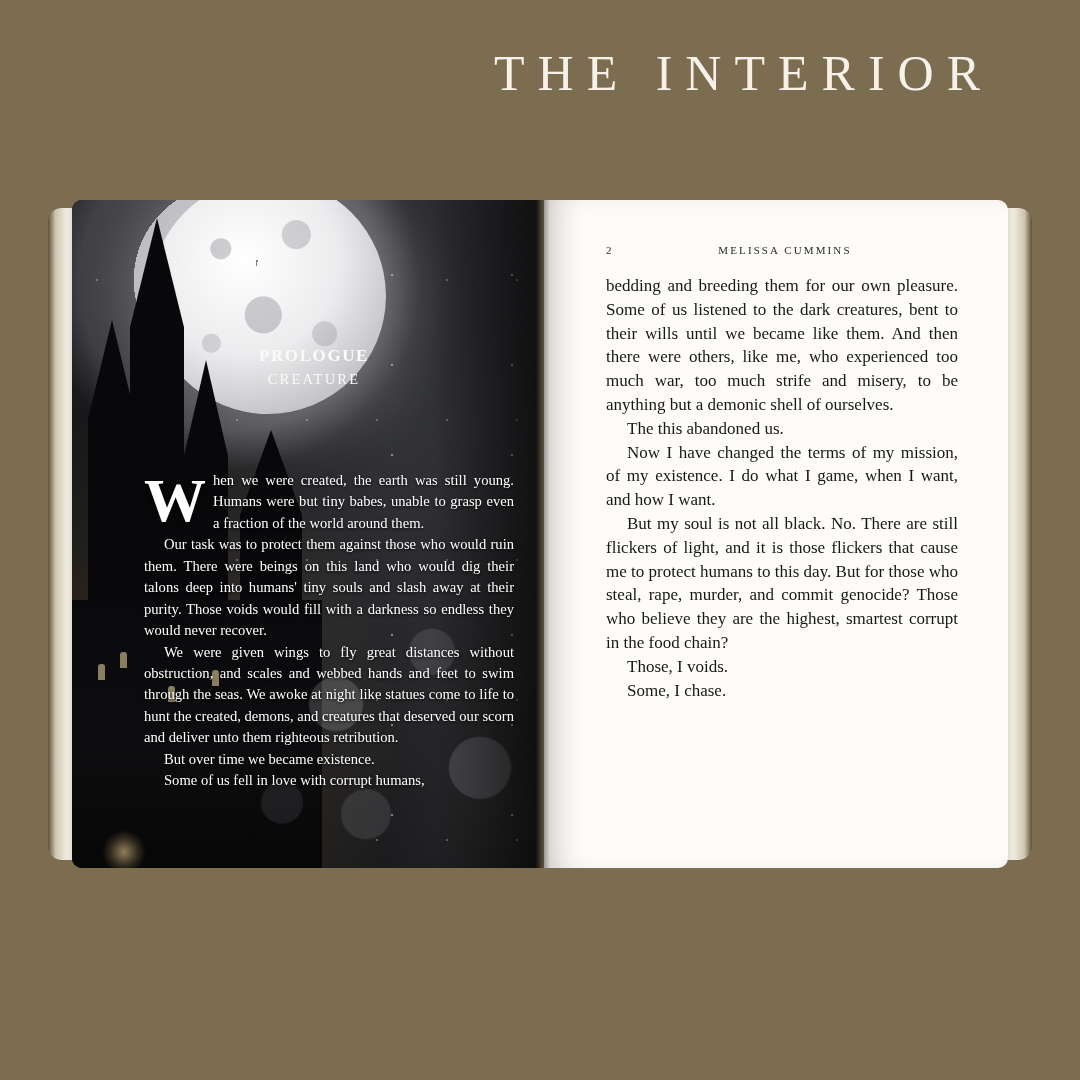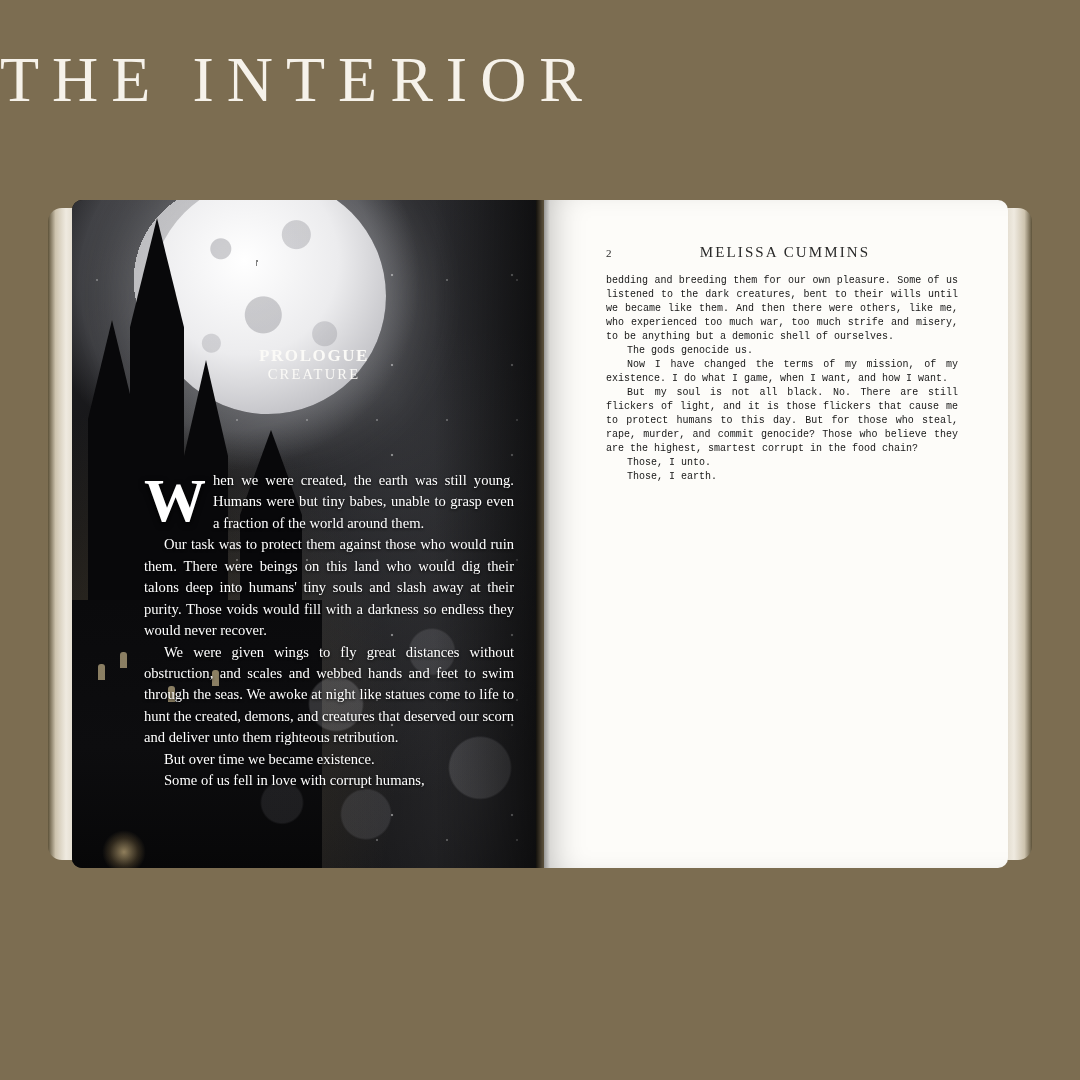--- a/index.html
+++ b/index.html
@@ -13,24 +13,24 @@
     font-family: "Liberation Serif", serif;
     overflow: hidden;
     position: relative;
   }
 
   .heading {
     position: absolute;
     top: 48px;
     left: 0;
     width: 993px;
-    text-align: left;
+    text-align: right;
     color: #f6f2ea;
     font-family: "Liberation Serif", serif;
-    font-size: 64px;
+    font-size: 50px;
     letter-spacing: 13px;
     font-weight: 400;
     line-height: 1;
   }
 
   
   .book {
     position: absolute;
     left: 48px;
     top: 200px;
@@ -188,20 +188,21 @@
     z-index: 4;
     padding-left: 20px;
   }
   .chapter-title {
     font-family: "Liberation Serif", serif;
     font-weight: bold;
     font-size: 17px;
     letter-spacing: 1.6px;
   }
   .chapter-sub {
+    margin-top: 5px;
     font-family: "Liberation Serif", serif;
     font-size: 14.5px;
     letter-spacing: 2.2px;
   }
 
   .left-body {
     position: absolute;
     left: 72px;
     right: 22px;
     top: 270px;
@@ -237,33 +238,33 @@
     color: #2a2a2a;
     font-family: "Liberation Serif", serif;
   }
   .folio {
     font-size: 11px;
     width: 40px;
   }
   .book-author {
     flex: 1;
     text-align: center;
-    font-size: 15px;
+    font-size: 11px;
     letter-spacing: 2.1px;
     padding-right: 34px;
   }
 
   .right-body {
     position: absolute;
     left: 62px;
     right: 50px;
     top: 74px;
     color: #171717;
-    font-family: Liberation Mono, monospace;
-    font-size: 10px;
+    font-family: Liberation Serif, serif;
+    font-size: 17px;
     line-height: 1.40;
     text-align: justify;
   }
   .right-body p { margin: 0; text-indent: 21px; }
   .right-body p.first { text-indent: 0; }
 
   .gutter {
     position: absolute;
     left: 488px;
     top: 0;
@@ -318,22 +319,22 @@
     </div>
   </div>
 
   <div class="page page-right">
     <div class="running-head">
       <div class="folio">2</div>
       <div class="book-author">MELISSA CUMMINS</div>
     </div>
     <div class="right-body">
       <p class="first">bedding and breeding them for our own pleasure. Some of us listened to the dark creatures, bent to their wills until we became like them. And then there were others, like me, who experienced too much war, too much strife and misery, to be anything but a demonic shell of ourselves.</p>
-      <p>The gods genocide us.</p>
+      <p>The this abandoned us.</p>
       <p>Now I have changed the terms of my mission, of my existence. I do what I game, when I want, and how I want.</p>
       <p>But my soul is not all black. No. There are still flickers of light, and it is those flickers that cause me to protect humans to this day. But for those who steal, rape, murder, and commit genocide? Those who believe they are the highest, smartest corrupt in the food chain?</p>
-      <p>Those, I unto.</p>
-      <p>Those, I earth.</p>
+      <p>Those, I voids.</p>
+      <p>Some, I chase.</p>
     </div>
   </div>
 
   <div class="gutter"></div>
 </div>
 
 </body></html>

